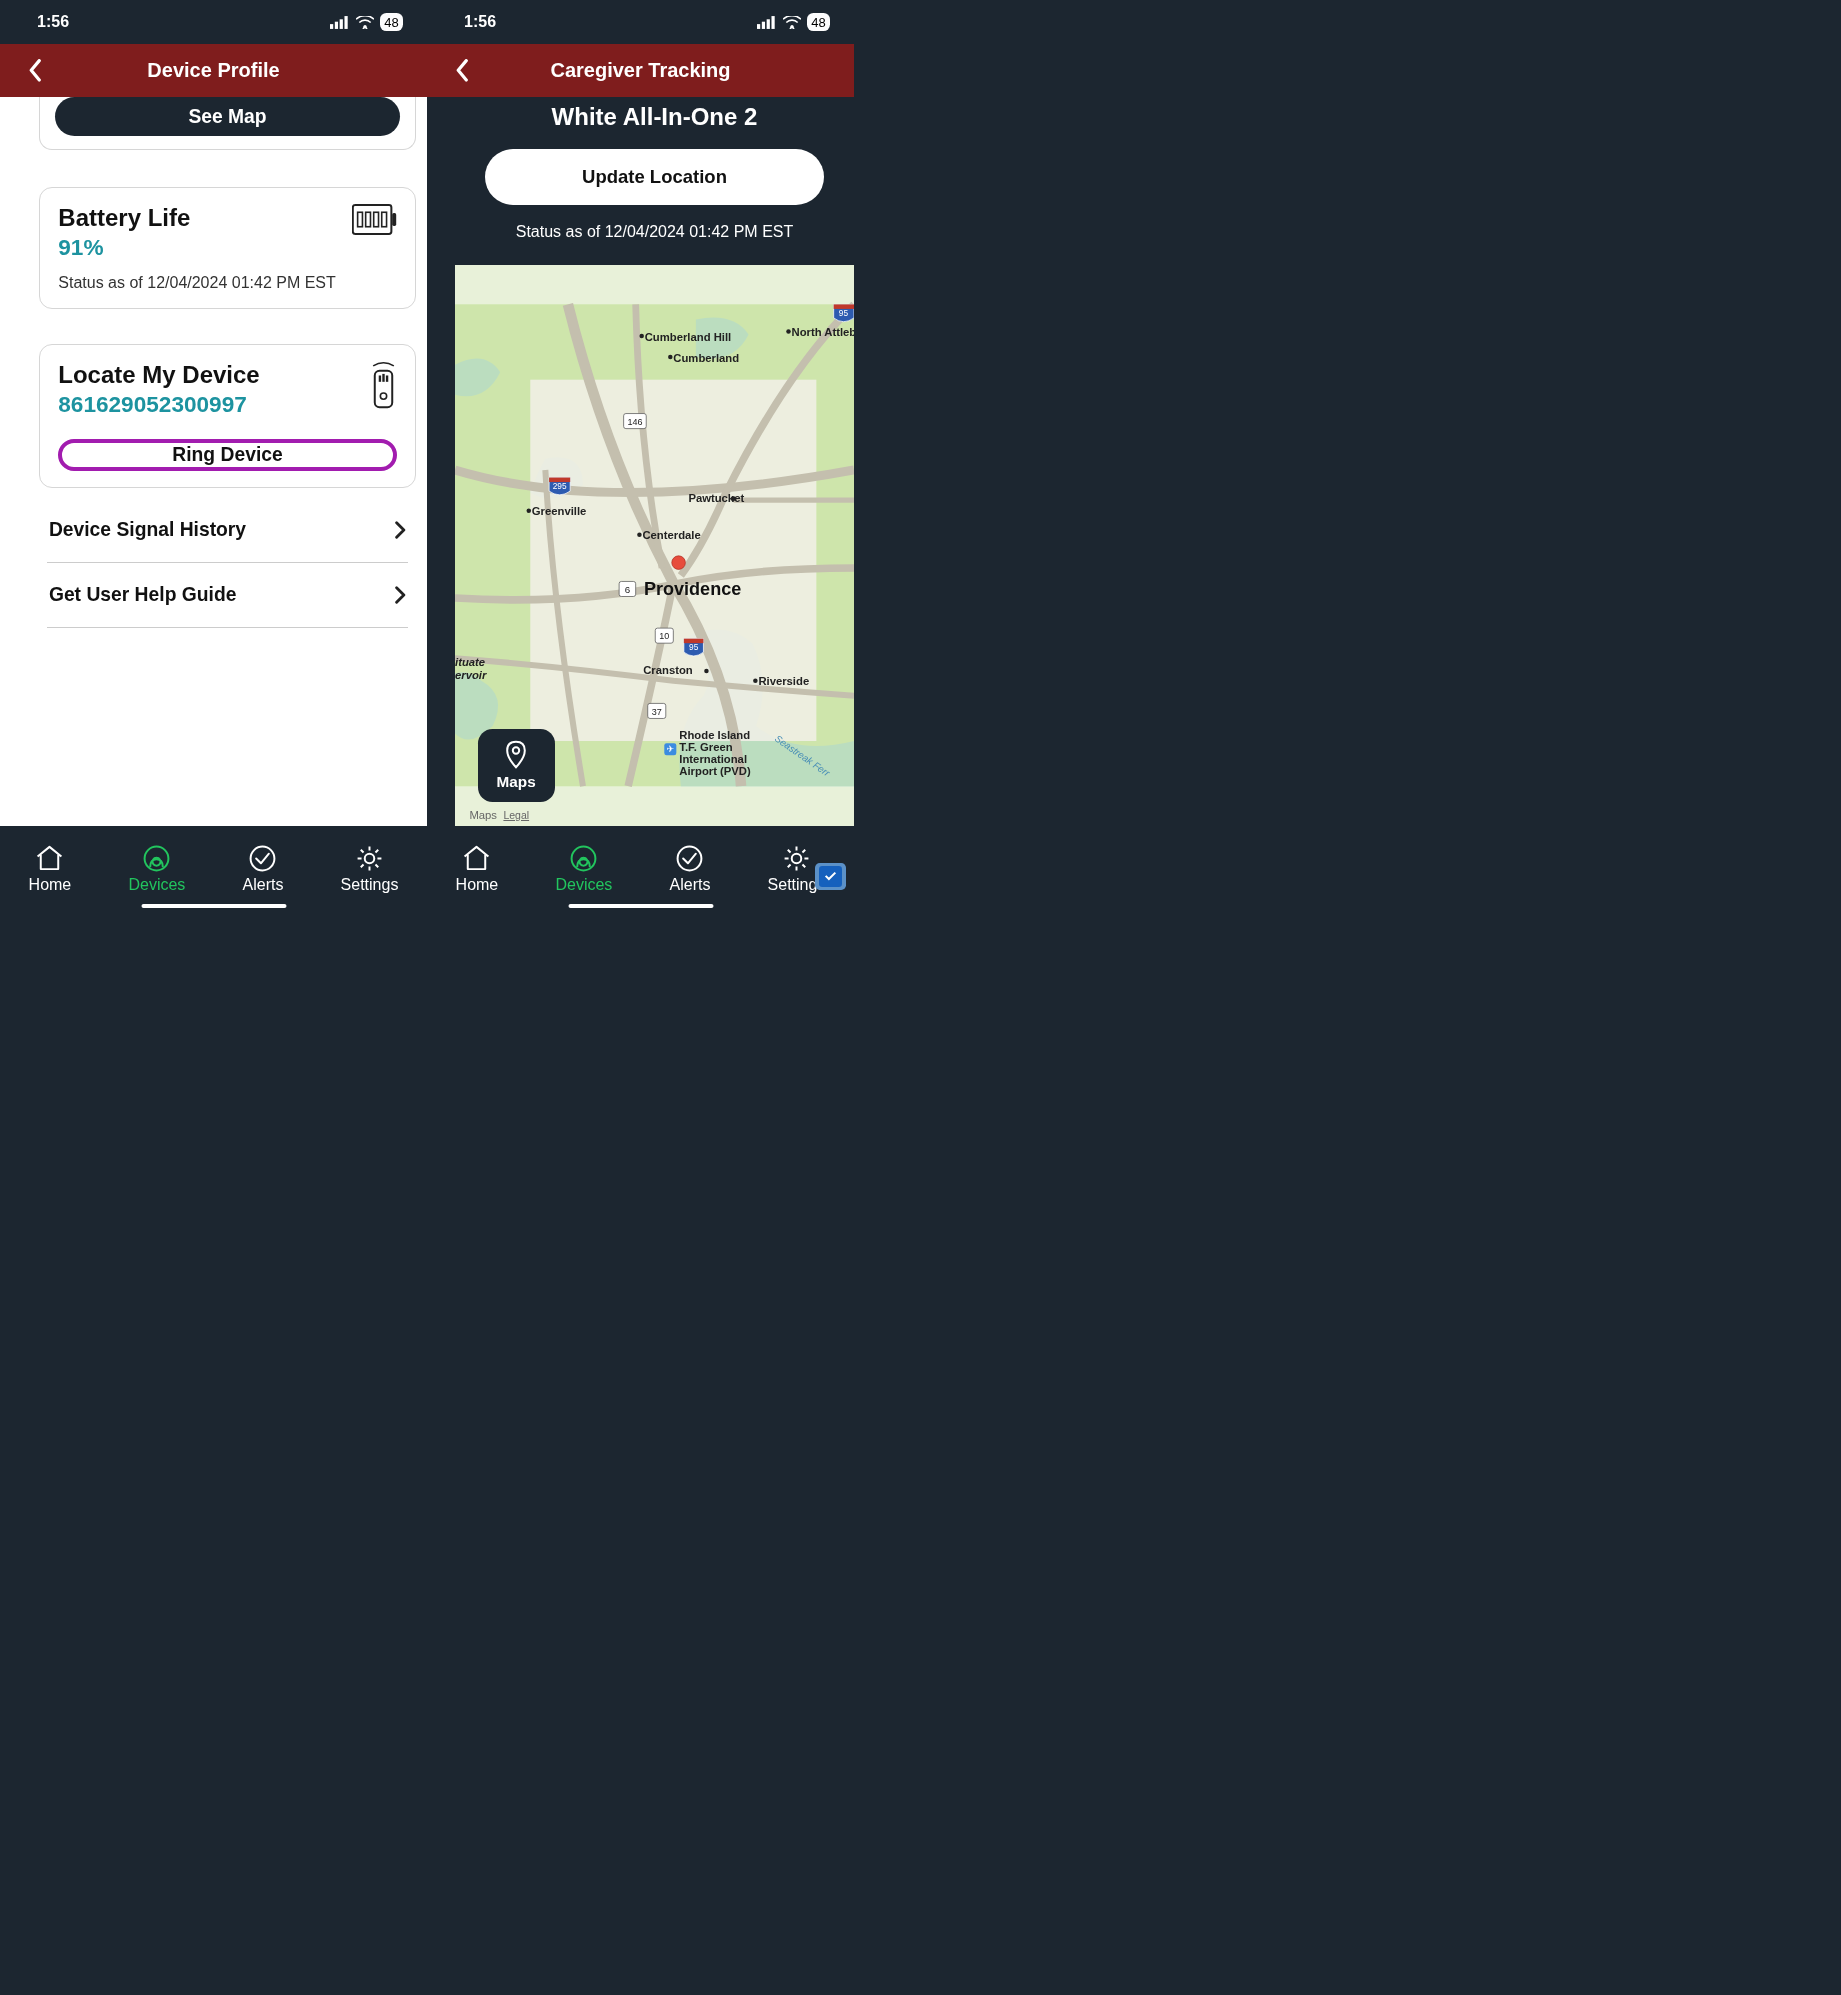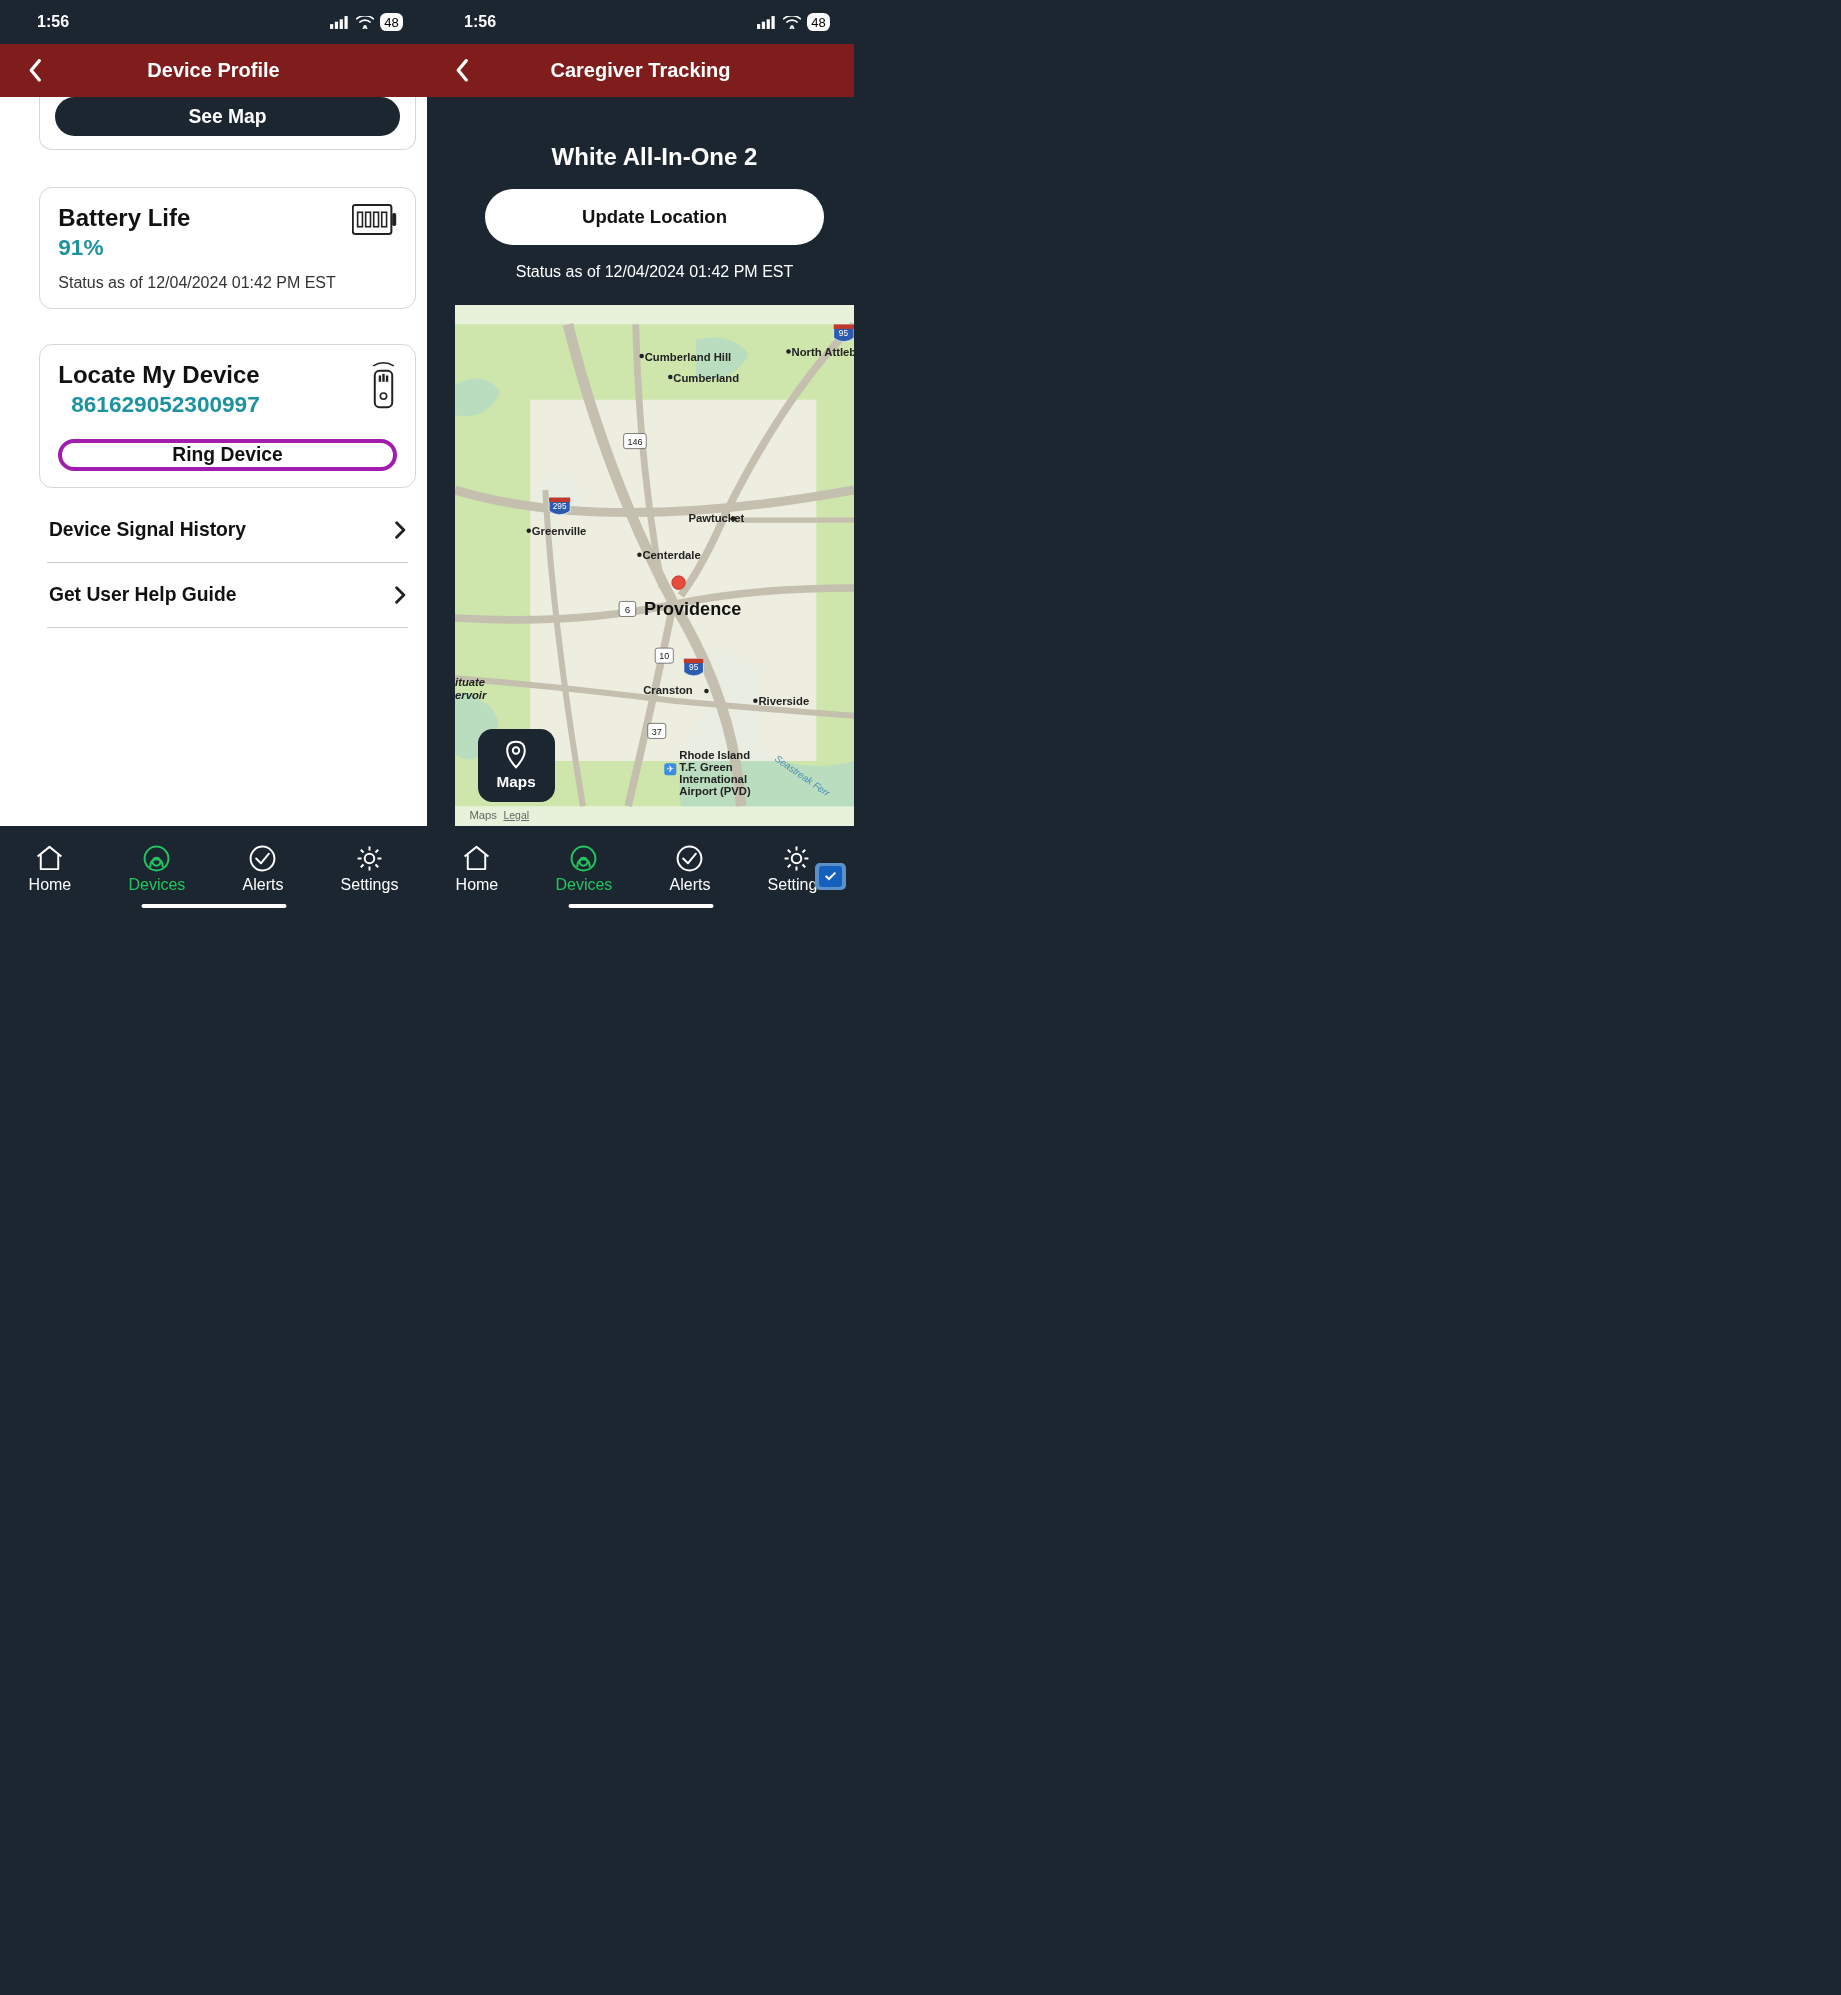--- a/index.html
+++ b/index.html
@@ -19,21 +19,21 @@
   .card-status { font-size: 16px; color: #333; margin-top: 13px; }
   .see-map-btn { background: #1c2630; color: #fff; border-radius: 32px; height: 39px; display:flex; align-items:center; justify-content:center; font-size: 19.3px; font-weight: 700; margin: 0 8px; }
   .top-partial-card { border:0.8px solid #d6d6d6; border-radius: 0 0 13px 13px; border-top:none; margin: 0 11.3px; padding: 0 6.4px 13px 6.4px; background:#fff; }
   .ring-btn { border: 4px solid #a21caf; border-radius: 32px; height: 32px; display:flex; align-items:center; justify-content:center; font-size: 19.3px; font-weight: 700; margin-top: 21px; color:#111; }
   .link-row { display:flex; justify-content:space-between; align-items:center; padding: 21px 1.6px; border-bottom:0.8px solid #ccc; margin: 0 19.3px; font-size: 19.3px; font-weight:700; color:#111; }
   .tab-bar { height: 87px; background:#1c2630; display:flex; justify-content:space-around; align-items:center; }
   .tab-item { color:#fff; display:flex; flex-direction:column; align-items:center; gap:4.8px; font-size:16px; font-weight:500; }
   .tab-item.active { color:#22c55e; }
   .home-indicator { position:absolute; bottom:4.8px; left:50%; transform:translateX(-50%); width:145px; height:4px; background:#fff; border-radius:3.2px; }
   .right-top { background:#1c2630; color:#fff; padding: 6.4px 16px 24px; text-align:center; }
-  .device-name { font-size:24px; font-weight:700; margin-bottom:18px;margin-top:40px; }
+  .device-name { font-size:24px; font-weight:700; margin-bottom:18px; }
   .update-btn { background:#fff; color:#111; font-size:18.5px; font-weight:700; border-radius:32px; height:56px; width:339px; margin:0 auto 18px; display:flex; align-items:center; justify-content:center; }
   .status-line { font-size:16px; }
   .map-area { position:relative; flex:1; background:#e8f1d9; overflow:hidden; }
   .map-svg { width:100%; height:100%; }
   .maps-pill { position:absolute; bottom:24px; left:22.6px; background:#1c2630; color:#fff; border-radius:14.5px; width:77px; height:73px; display:flex; flex-direction:column; align-items:center; justify-content:center; font-size:15.3px; font-weight:600; gap:3.2px; }
   .apple-maps { position:absolute; bottom:4.8px; left:8px; font-size:11.3px; color:#666; display:flex; align-items:center; gap:6.4px; }
   .legal { text-decoration: underline; font-size:10.5px; }
   .battery-pill { background:#fcfcfd; color:#000; border-radius:6.4px; padding:0.8px 3.2px; font-size:13px; font-weight:400; display:inline-flex; align-items:center; position:relative; border:0.8px solid rgba(255,255,255,.3); }
   .map-label { font-size:15px; font-weight:600; fill:#222; }
   .map-label-big { font-size:24px; font-weight:700; fill:#111; }
@@ -90,21 +90,21 @@
             <rect x="50" y="11" width="5" height="16" rx="2" fill="#222"></rect>
             <rect x="7" y="10" width="6" height="18" stroke="#222" stroke-width="2" fill="none"></rect>
             <rect x="17" y="10" width="6" height="18" stroke="#222" stroke-width="2" fill="none"></rect>
             <rect x="27" y="10" width="6" height="18" stroke="#222" stroke-width="2" fill="none"></rect>
             <rect x="37" y="10" width="6" height="18" stroke="#222" stroke-width="2" fill="none"></rect>
           </svg>
       </div>
       <div class="card-status">Status as of 12/04/2024 01:42 PM EST</div>
     </div>
 
-    <div class="card" style="margin-top:35px;text-align:right;">
+    <div class="card" style="margin-top:35px;">
       <div class="card-top">
         <div>
           <div class="card-title">Locate My Device</div>
           <div class="card-value">861629052300997</div>
         </div>
         <svg width="27" height="48" viewBox="0 0 34 60">
             <path d="M4 6 Q17 -2 30 6" stroke="#222" stroke-width="2" fill="none"></path>
             <rect x="6" y="12" width="22" height="46" rx="6" stroke="#222" stroke-width="2.5" fill="none"></rect>
             <rect x="11" y="18" width="3" height="8" fill="#222"></rect>
             <rect x="15.5" y="16" width="3" height="10" fill="#222"></rect>

